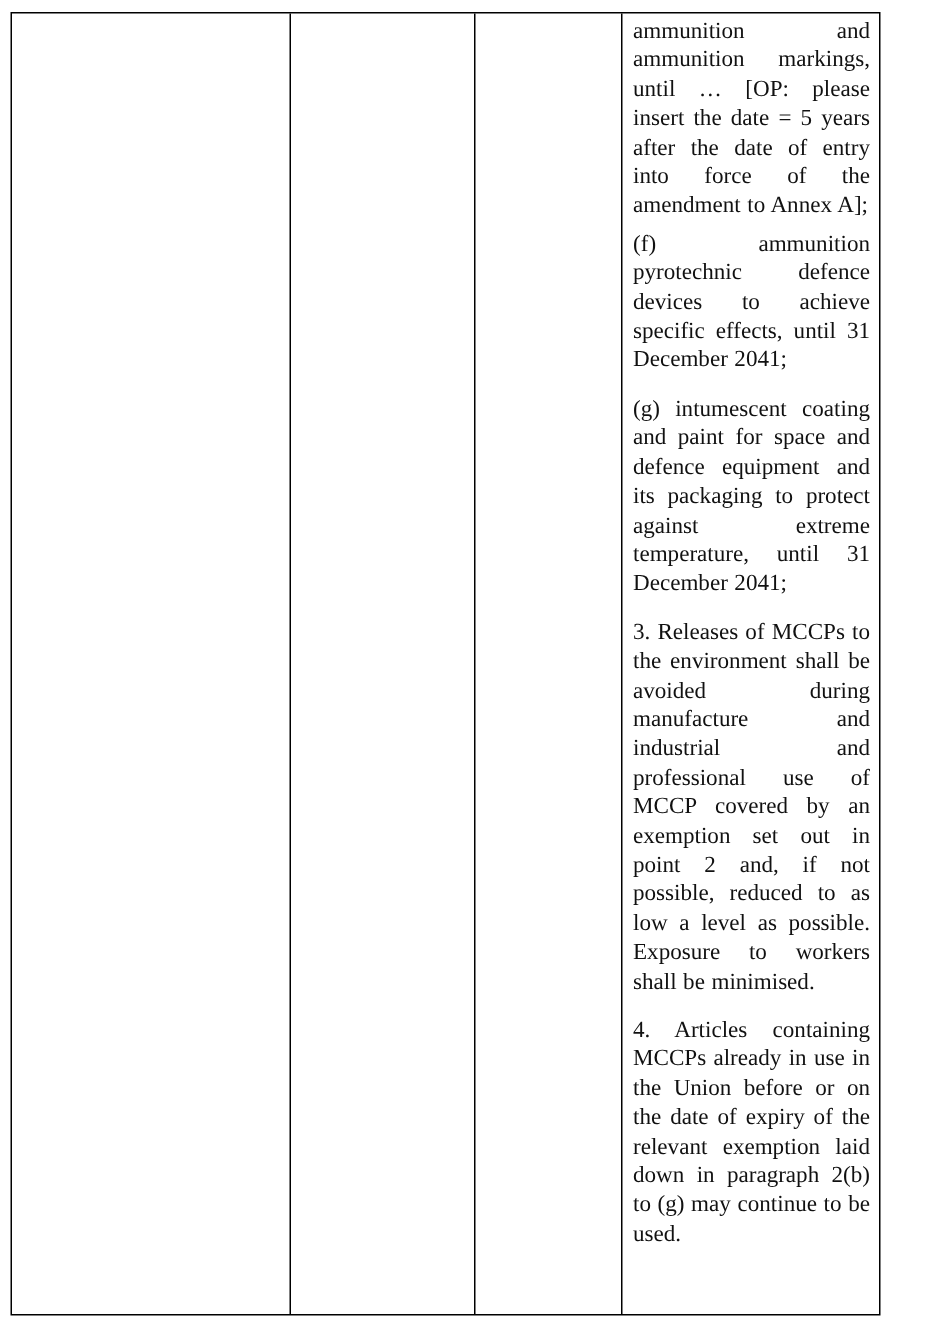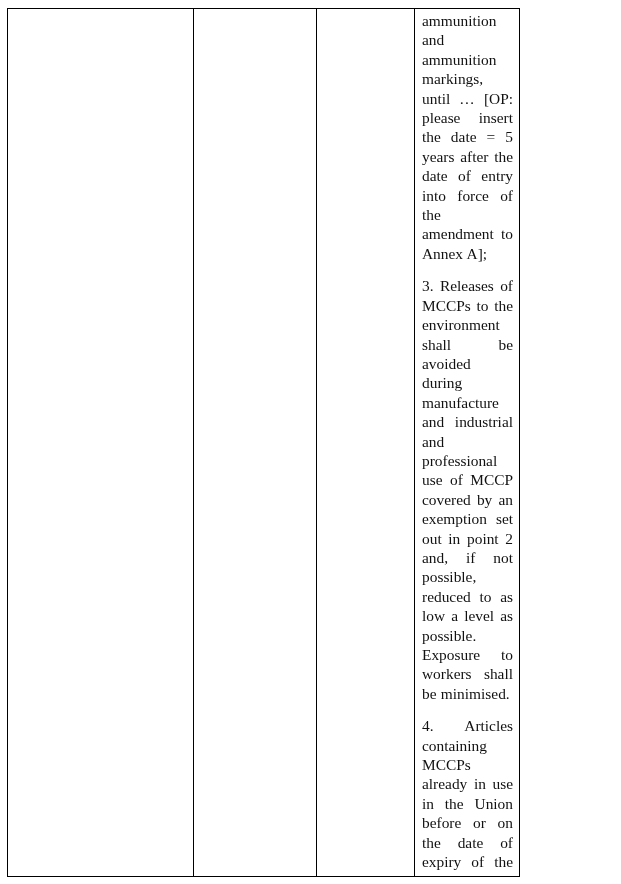--- a/index.html
+++ b/index.html
@@ -14,21 +14,21 @@
   .page {
     position: relative;
     width: 621px;
     height: 884px;
     background: #ffffff;
   }
   .doc-table {
     position: absolute;
     left: 7px;
     top: 8px;
-    width: 513px;
+    width: 580px;
     height: 869px;
     border: 1.5px solid #000000;
     display: flex;
     flex-direction: row;
     background: #ffffff;
   }
   .cell {
     height: 100%;
     overflow: hidden;
   }
@@ -55,18 +55,20 @@
 </head>
 <body>
 
 <div class="page">
   <div class="doc-table">
     <div class="cell cell-1"></div>
     <div class="cell cell-2"></div>
     <div class="cell cell-3"></div>
     <div class="cell cell-4">
       <p>ammunition and ammunition markings, until … [OP: please insert the date = 5 years after the date of entry into force of the amendment to Annex A];</p>
+      <p class="tight">(f) ammunition pyrotechnic defence devices to achieve specific effects, until 31 December 2041;</p>
+      <p>(g) intumescent coating and paint for space and defence equipment and its packaging to protect against extreme temperature, until 31 December 2041;</p>
       <p>3. Releases of MCCPs to the environment shall be avoided during manufacture and industrial and professional use of MCCP covered by an exemption set out in point 2 and, if not possible, reduced to as low a level as possible. Exposure to workers shall be minimised.</p>
       <p>4. Articles containing MCCPs already in use in the Union before or on the date of expiry of the relevant exemption laid down in paragraph 2(b) to (g) may continue to be used.</p>
 
     </div>
   </div>
 </div>
 
 </body></html>

